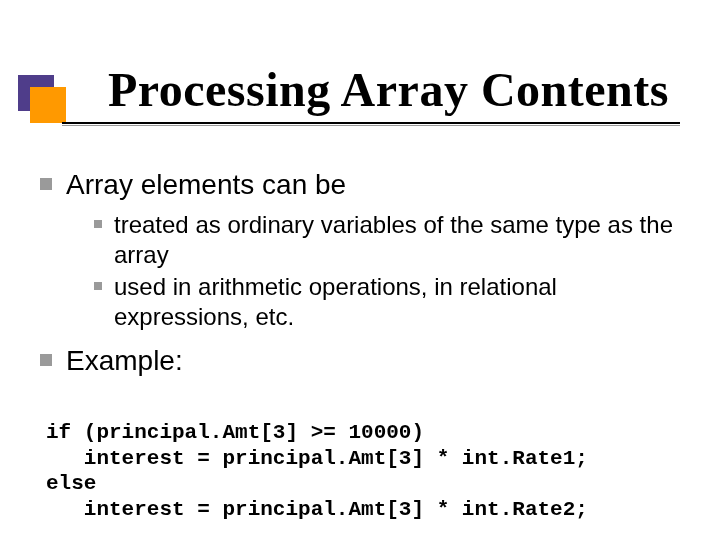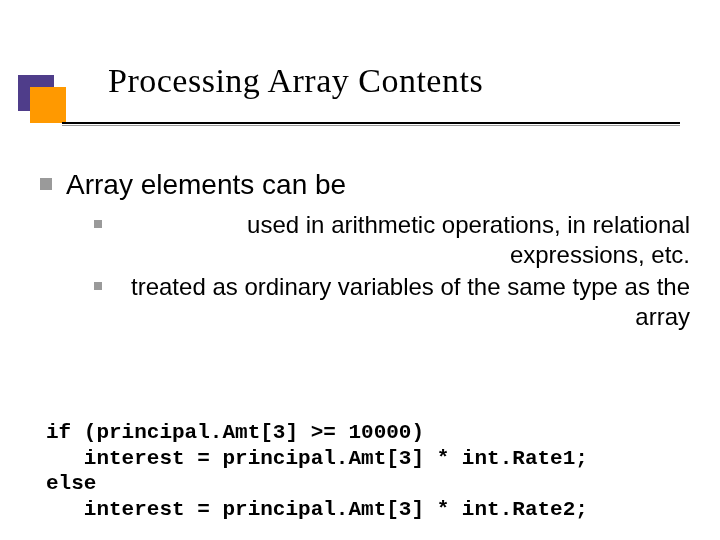--- a/index.html
+++ b/index.html
@@ -40,22 +40,22 @@
     position: absolute;
     top: 8px;
     left: 8px;
     width: 36px;
     height: 36px;
     background: #3a2c6b;
     z-index: -1;
   }
   .title {
     font-family: "Times New Roman", Times, serif;
-    font-size: 34px;
-    font-weight: 400;
+    font-size: 48px;
+    font-weight: 700;
     color: #000;
     margin: 0 0 0 108px;
     letter-spacing: 0.5px;
   }
   .title-underline {
     position: absolute;
     top: 122px;
     left: 62px;
     width: 618px;
     height: 2px;
@@ -68,21 +68,20 @@
     top: 3px;
     width: 618px;
     height: 1px;
     background: #999;
   }
   .body {
     position: absolute;
     top: 168px;
     left: 40px;
     right: 30px;
-    text-align: right;
   }
   .lvl1 {
     display: flex;
     align-items: flex-start;
     margin-bottom: 8px;
   }
   .lvl1 .bul {
     width: 12px;
     height: 12px;
     background: #9a9a9a;
@@ -146,28 +145,32 @@
   <div class="body">
 
     <div class="lvl1">
       <span class="bul"></span>
       <span class="txt">Array elements can be</span>
     </div>
 
     <div class="sub">
       <div class="lvl2">
         <span class="bul"></span>
-        <span class="txt">used in arithmetic operations, in relational expressions, etc.</span>
+        <span class="txt">treated as ordinary variables of the same type as the array</span>
       </div>
       <div class="lvl2">
         <span class="bul"></span>
-        <span class="txt">treated as ordinary variables of the same type as the array</span>
+        <span class="txt">used in arithmetic operations, in relational expressions, etc.</span>
       </div>
     </div>
 
+    <div class="lvl1 example-block">
+      <span class="bul"></span>
+      <span class="txt">Example:</span>
+    </div>
 
   </div>
 
   <div class="code">if (principal.Amt[3] &gt;= 10000)
    interest = principal.Amt[3] * int.Rate1;
 else
    interest = principal.Amt[3] * int.Rate2;</div>
 
 </div>
 

